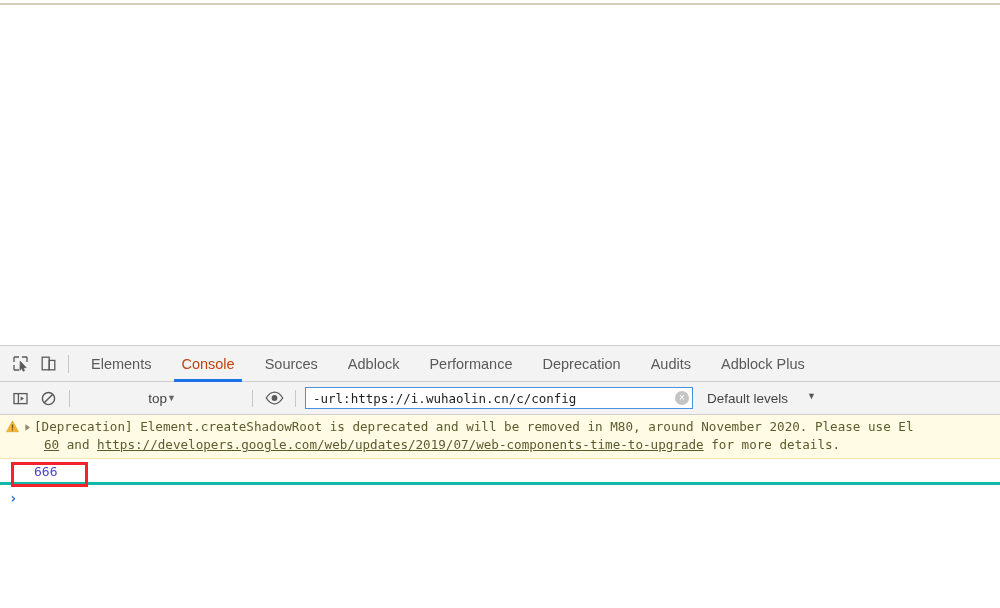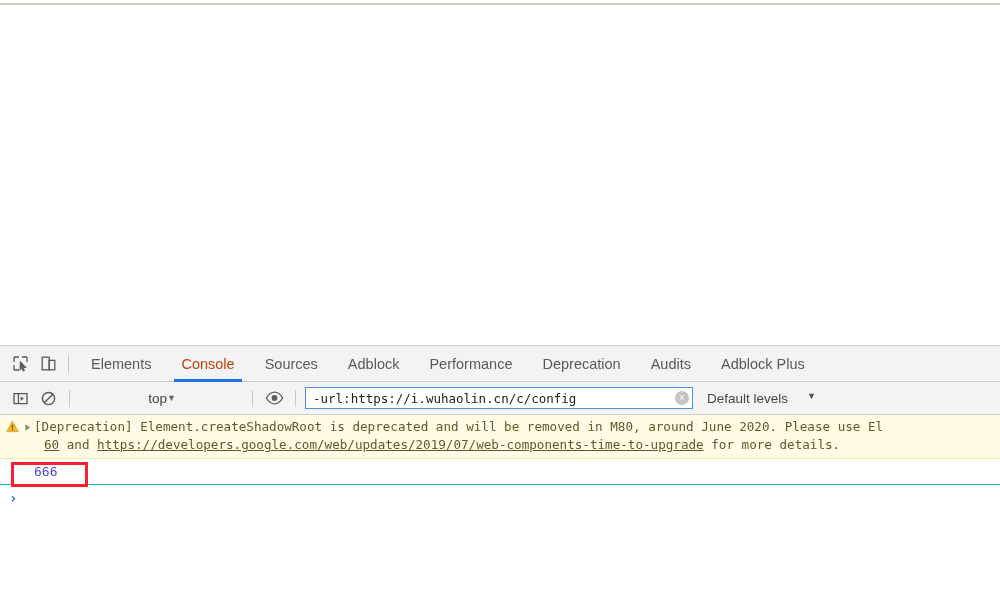--- a/index.html
+++ b/index.html
@@ -150,21 +150,21 @@
   }
   .disclosure {
     display:inline-block; vertical-align:-1px;
     width:9px; height:9px; margin-right:2px;
   }
   .wlink { color:#5c5b2e; text-decoration:underline; cursor:pointer; }
 
   .msg-result {
     position:relative;
     height:26px;
-    border-bottom:1px solid #14b8a6;
+    border-bottom:3px solid #14b8a6;
     display:flex; align-items:center;
   }
   .result-value {
     position:absolute; left:34px; top:5px;
     font-size:13px; color:#4b45c9;
     font-family:"DejaVu Sans Mono","Liberation Mono",monospace;
   }
   .annot-box {
     position:absolute;
     left:11px; top:3px;
@@ -300,21 +300,21 @@
           <span class="warn-icon">
             <svg width="13" height="13" viewBox="0 0 13 13">
               <path d="M6.5 1 L12.4 11.7 L0.6 11.7 Z" fill="#f7b731" stroke="#d9a227" stroke-width="0.7"></path>
               <rect x="5.85" y="4.6" width="1.3" height="3.9" fill="#6b5312"></rect>
               <rect x="5.85" y="9.2" width="1.3" height="1.3" fill="#6b5312"></rect>
             </svg>
           </span><span class="disclosure">
             <svg width="9" height="9" viewBox="0 0 9 9">
                 <path d="M2.4 1.3 L7 4.5 L2.4 7.7 Z" fill="#8a8a6a"></path>
               </svg>
-          </span><span>[Deprecation] Element.createShadowRoot is deprecated and will be removed in M80, around June 2020. Please use El</span>
+          </span><span>[Deprecation] Element.createShadowRoot is deprecated and will be removed in M80, around November 2020. Please use El</span>
         </div>
         <div class="line line2"><span class="wlink">60</span><span> and </span><span class="wlink">https://developers.google.com/web/updates/2019/07/web-components-time-to-upgrade</span><span> for more details.</span>
         </div>
       </div>
 
       <div class="msg-result">
         <span class="result-value">666</span>
         <span class="annot-box"></span>
       </div>
 

